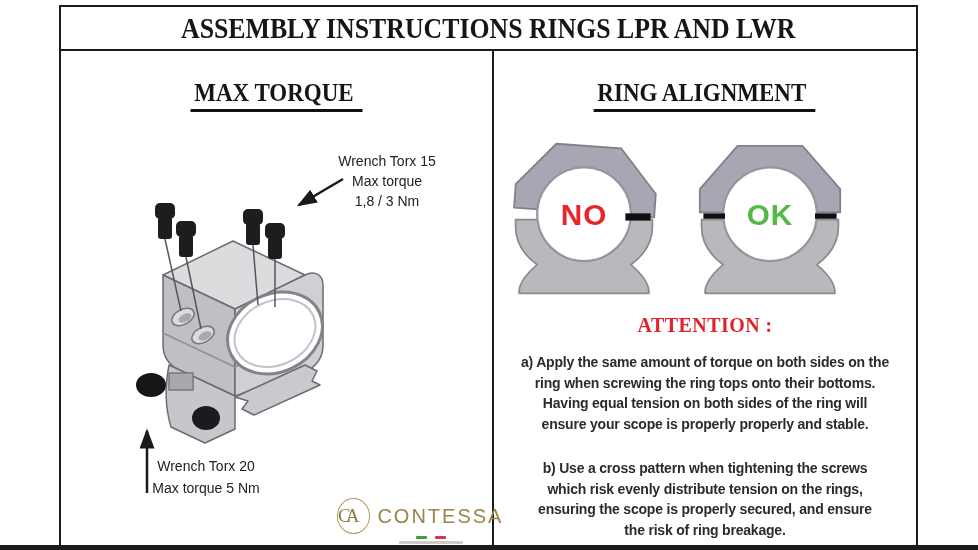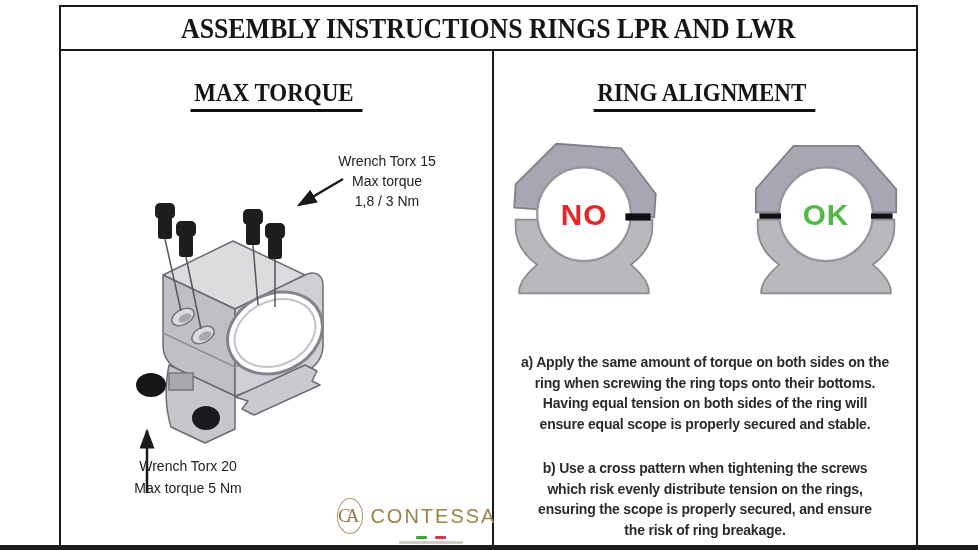--- a/index.html
+++ b/index.html
@@ -32,30 +32,30 @@
   .attention{position:absolute;left:0;top:262px;width:100%;text-align:center;}
   .attention span{display:inline-block;font-family:"Liberation Serif",serif;font-weight:bold;font-size:21px;
                   color:#e0222a;transform:scaleX(0.95);letter-spacing:.5px;}
   .para{position:absolute;left:0;width:100%;font-weight:bold;font-size:14px;line-height:20.5px;
         color:#2b2b2b;text-align:center;letter-spacing:-0.2px;}
   .para div{white-space:nowrap;}
   .para.a{top:291px;margin-top:10px;}
   .para.b{top:407px;}
 
   
-  .rings-row{position:absolute;left:0;top:82px;width:100%;display:flex;justify-content:space-between;gap:22px;}
+  .rings-row{position:absolute;left:0;top:82px;width:100%;display:flex;justify-content:flex-start;gap:6px;}
   .ring-fig{width:180px;height:167px;}
 
   
   .logo{position:absolute;left:276px;top:447px;width:152px;}
   .logo-row{display:flex;align-items:center;gap:7px;}
   .logo-circle{width:36px;height:36px;border:1.5px solid #ab9760;border-radius:50%;
                display:flex;align-items:center;justify-content:center;box-sizing:border-box;}
   .logo-monogram{font-family:"Liberation Serif",serif;font-size:19px;color:#8f7b45;
-                 letter-spacing:-5px;padding-right:8px;}
+                 letter-spacing:-5px;padding-right:15px;}
   .logo-name{font-family:Liberation Sans, sans-serif;font-size:20px;color:#9a8448;letter-spacing:2px;}
   .logo-tagline{margin:2px 0 0 58px;width:72px;display:flex;flex-direction:column;align-items:center;gap:2px;}
   .flag-dashes{display:flex;gap:8px;}
   .flag-dashes i{display:block;width:11px;height:3px;border-radius:1px;}
   .dash-green{background:#3da339;}
   .dash-red{background:#d8344a;}
   .tagline-bar{width:64px;height:3px;background:#cfccc5;border-radius:1px;}
 
   svg{display:block;}
 </style>
@@ -128,21 +128,21 @@
       </svg>
 
       <svg style="position:absolute;left:76px;top:372px;" width="20" height="72" viewBox="0 0 20 72">
         <defs>
           <marker id="ah-b" markerWidth="10" markerHeight="8" refX="7" refY="3" orient="auto">
             <path d="M0,0 L8,3 L0,6 Z" fill="#1a1a1a"></path>
           </marker>
         </defs>
         <line x1="10" y1="70" x2="10" y2="8" stroke="#1a1a1a" stroke-width="2.5" marker-end="url(#ah-b)"></line>
       </svg>
-      <div class="note" style="left:31px;top:404px;width:192px;line-height:22px;">
+      <div class="note" style="left:49px;top:404px;width:192px;line-height:22px;">
         <div>Wrench Torx 20</div>
         <div>Max torque 5 Nm</div>
       </div>
 
       <div class="logo">
         <div class="logo-row">
           <div class="logo-circle">
             <span class="logo-monogram">CA</span>
           </div>
           <span class="logo-name">CONTESSA</span>
@@ -177,26 +177,29 @@
         <svg class="ring-fig" viewBox="0 0 200 185">
           <path d="M24,96 L176,96 L176,104 C176,122 166,136 152,146 C166,158 173,168 172,178 L28,178 C27,168 34,158 48,146 C34,136 24,122 24,104 Z" fill="#b9b9bd" stroke="#8c8c90" stroke-width="2" stroke-linejoin="round"></path>
           <path d="M64,14 L136,14 L178,62 L178,88 L22,88 L22,62 Z" fill="#a7a7b3" stroke="#80808a" stroke-width="2" stroke-linejoin="round"></path>
           <circle cx="100" cy="90" r="52" fill="#ffffff" stroke="#9595a0" stroke-width="2.5"></circle>
           <rect x="26" y="89" width="24" height="6" fill="#101014"></rect>
           <rect x="150" y="89" width="24" height="6" fill="#101014"></rect>
           <text x="100" y="102" text-anchor="middle" font-family="Liberation Sans, sans-serif" font-size="33" font-weight="bold" fill="#53b945" letter-spacing="1">OK</text>
         </svg>
       </div>
 
+      <div class="attention">
+        <span>ATTENTION :</span>
+      </div>
 
       <div class="para a">
         <div>a) Apply the same amount of torque on both sides on the</div>
         <div>ring when screwing the ring tops onto their bottoms.</div>
         <div>Having equal tension on both sides of the ring will</div>
-        <div>ensure equal scope is properly secured and stable.</div>
+        <div>ensure your scope is properly properly and stable.</div>
       </div>
 
       <div class="para b">
         <div>b) Use a cross pattern when tightening the screws</div>
         <div>which risk evenly distribute tension on the rings,</div>
         <div>ensuring the scope is properly secured, and ensure</div>
         <div>the risk of ring breakage.</div>
       </div>
     </div>
   </div>

